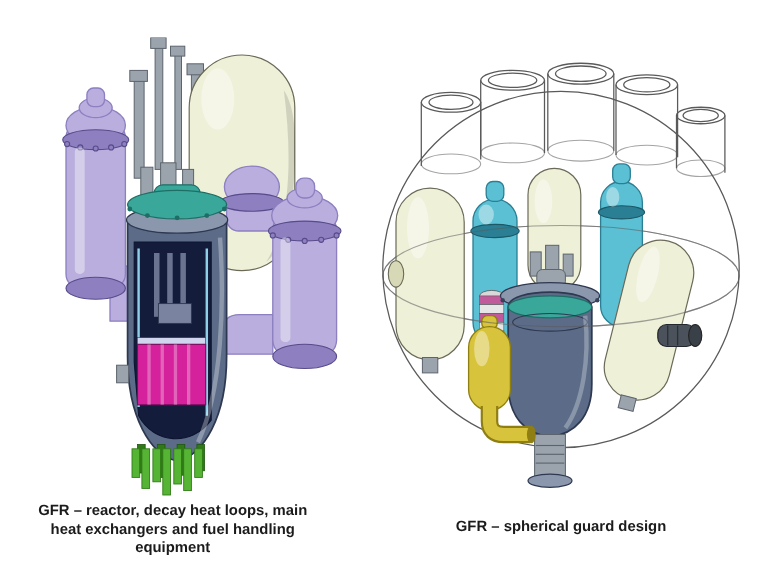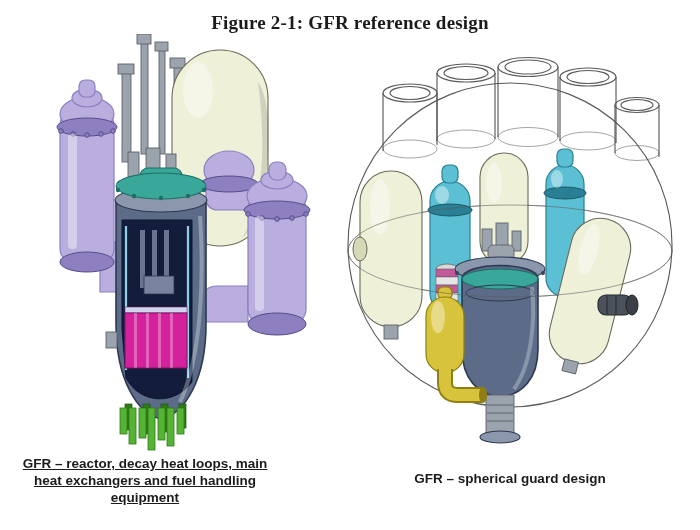--- a/index.html
+++ b/index.html
@@ -19,21 +19,21 @@
     color:var(--ink);
   }
   .illus{position:absolute;}
   .illus-left{left:22px;top:34px;}
   .illus-right{left:330px;top:45px;}
   .caption{
     position:absolute;
     font-weight:bold;font-size:13.5px;line-height:17px;
     text-align:center;color:var(--ink);
   }
-  .caption-left{left:20px;top:455px;width:250px;text-decoration:underline;}
+  .caption-left{left:32px;top:455px;width:250px;}
   .caption-right{left:360px;top:470px;width:300px;}
 
   
   .cream{fill:var(--cream);stroke:var(--outline);stroke-width:1.1;stroke-linejoin:round;}
   .creamd{fill:var(--creamDark);stroke:var(--outline);stroke-width:1;}
   .lav{fill:var(--lavender);stroke:var(--lavenderDark);stroke-width:1.2;stroke-linejoin:round;}
   .lavd{fill:var(--lavenderDark);stroke:#574b8a;stroke-width:1;}
   .steel{fill:var(--steel);stroke:var(--steelDark);stroke-width:1.6;stroke-linejoin:round;}
   .steelLight{fill:var(--steelLight);stroke:var(--steelDark);stroke-width:1.1;}
   .teal{fill:var(--teal);stroke:var(--tealDark);stroke-width:1.1;}
@@ -45,21 +45,20 @@
   .wire{fill:none;stroke:var(--wire);stroke-width:1.15;}
   .wire-faint{fill:none;stroke:var(--wire);stroke-width:1;opacity:.55;}
   .hl{fill:rgba(255,255,255,0.4);stroke:none;}
   .sh{fill:rgba(0,0,0,0.12);stroke:none;}
 </style>
 </head>
 <body>
 
 <div class="page">
 
-  <div class="fig-title">Figure 2-1: GFR reference design</div>
 
   <svg class="illus illus-left" width="300" height="420" viewBox="0 0 300 420">
 
     <g>
       <rect x="119" y="2" width="7" height="118" class="gray2"></rect>
       <rect x="115" y="0" width="14" height="10" class="gray2"></rect>
       <rect x="137" y="12" width="6" height="108" class="gray2"></rect>
       <rect x="133" y="8" width="13" height="9" class="gray2"></rect>
       <rect x="100" y="36" width="9" height="92" class="gray2"></rect>
       <rect x="96" y="30" width="16" height="10" class="gray2"></rect>

